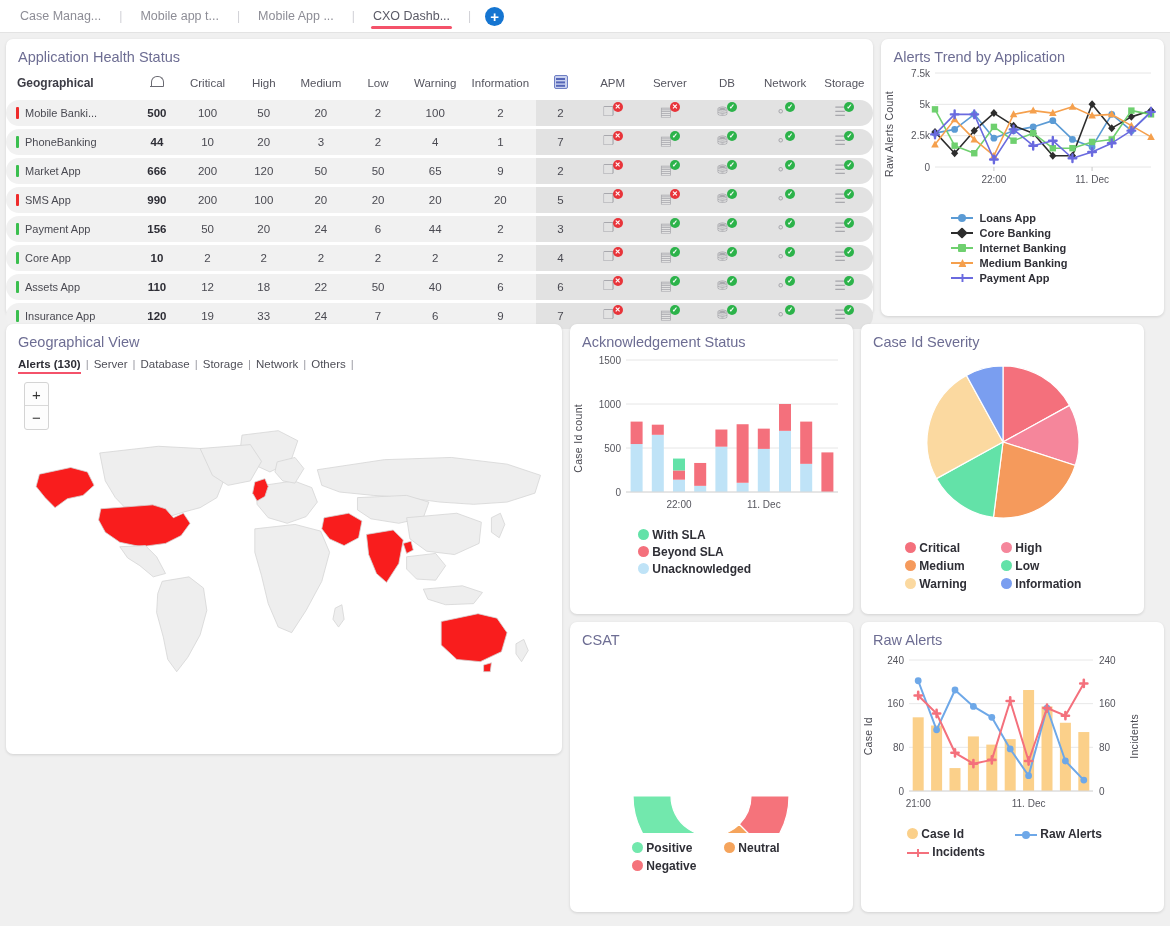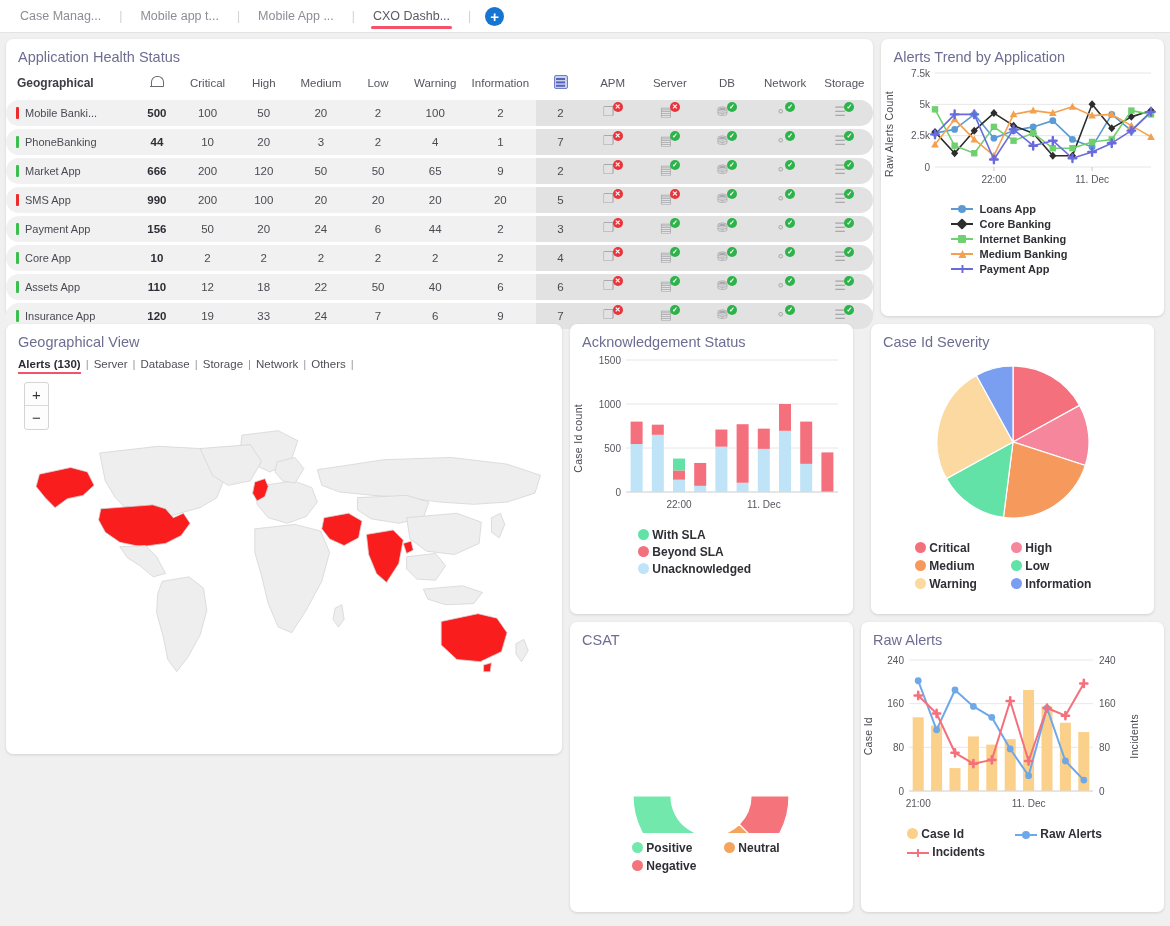--- a/index.html
+++ b/index.html
@@ -449,21 +449,21 @@
             <path d="M112.74545454545455,64.4h7.6M116.54545454545455,60.60000000000001v7.6" stroke="#6a6adf" stroke-width="2.4" stroke-linecap="round"></path>
             <path d="M132.38181818181818,80.69333333333333h7.6M136.1818181818182,76.89333333333333v7.6" stroke="#6a6adf" stroke-width="2.4" stroke-linecap="round"></path>
             <path d="M152.0181818181818,75.67999999999999h7.6M155.8181818181818,71.88v7.6" stroke="#6a6adf" stroke-width="2.4" stroke-linecap="round"></path>
             <path d="M171.65454545454543,93.22666666666666h7.6M175.45454545454544,89.42666666666666v7.6" stroke="#6a6adf" stroke-width="2.4" stroke-linecap="round"></path>
             <path d="M191.29090909090908,86.96h7.6M195.0909090909091,83.16v7.6" stroke="#6a6adf" stroke-width="2.4" stroke-linecap="round"></path>
             <path d="M210.92727272727274,78.18666666666667h7.6M214.72727272727275,74.38666666666667v7.6" stroke="#6a6adf" stroke-width="2.4" stroke-linecap="round"></path>
             <path d="M230.56363636363633,65.65333333333334h7.6M234.36363636363635,61.85333333333334v7.6" stroke="#6a6adf" stroke-width="2.4" stroke-linecap="round"></path>
             <path d="M250.2,46.85333333333333h7.6M254,43.053333333333335v7.6" stroke="#6a6adf" stroke-width="2.4" stroke-linecap="round"></path>
           </svg>
       </div>
-      <div class="legend" id="trend-legend" style="padding:4px 0 0 70px;">
+      <div class="legend" id="trend-legend" style="padding:4px 0 0 70px;margin-top:9px;">
           <div class="li">
             <span class="lmark">
               <span class="ln" style="background:#5b9bd5"></span>
               <span class="mk" style="background:#5b9bd5;border-radius:50%;"></span>
             </span>
             <span>Loans App</span>
           </div>
           <div class="li">
             <span class="lmark">
               <span class="ln" style="background:#2d2d2d"></span>
@@ -592,21 +592,21 @@
             <path d="M196.1543289325507,203.1543289325507 A78,78 0 0 0 219,148 L181,148 A40,40 0 0 1 169.2842712474619,176.2842712474619 Z" fill="#f5737b" stroke="#ffffff" stroke-width="1.2"></path>
           </svg>
         <div class="legend2" id="csat-legend" style="padding: 4px 0px 0px 62px; display: grid; grid-template-columns: 92px 110px; row-gap: 4px;">
             <div><span class="dotm" style="background:#72e8ad"></span> <span>Positive</span></div>
             <div><span class="dotm" style="background:#f5a45c"></span> <span>Neutral</span></div>
             <div><span class="dotm" style="background:#f5737b"></span> <span>Negative</span></div>
           </div>
       </div>
     </div>
 
-    <div style="display:flex; flex-direction:column; gap:8px;align-items:center;">
+    <div style="display:flex; flex-direction:column; gap:8px;">
 
       <div class="card sev">
         <div class="card-title">Case Id Severity</div>
         <svg id="sev-svg" width="283" height="185">
             <path d="M142,92 L142,16 A76,76 0 0 1 208.59930768333362,55.38672076826964 Z" fill="#f4707c" stroke="#ffffff" stroke-width="1.2"></path>
             <path d="M142,92 L208.59930768333362,55.38672076826964 A76,76 0 0 1 214.28029523843168,115.48529157249601 Z" fill="#f5869b" stroke="#ffffff" stroke-width="1.2"></path>
             <path d="M142,92 L214.28029523843168,115.48529157249601 A76,76 0 0 1 132.47467424911287,167.4007172999003 Z" fill="#f59a5c" stroke="#ffffff" stroke-width="1.2"></path>
             <path d="M142,92 L132.47467424911287,167.4007172999003 A76,76 0 0 1 75.40069231666637,128.61327923173036 Z" fill="#63e2a8" stroke="#ffffff" stroke-width="1.2"></path>
             <path d="M142,92 L75.40069231666637,128.61327923173036 A76,76 0 0 1 105.38672076826964,25.400692316666365 Z" fill="#fbd9a0" stroke="#ffffff" stroke-width="1.2"></path>
             <path d="M142,92 L105.38672076826964,25.400692316666365 A76,76 0 0 1 142,16 Z" fill="#7a9ef0" stroke="#ffffff" stroke-width="1.2"></path>

